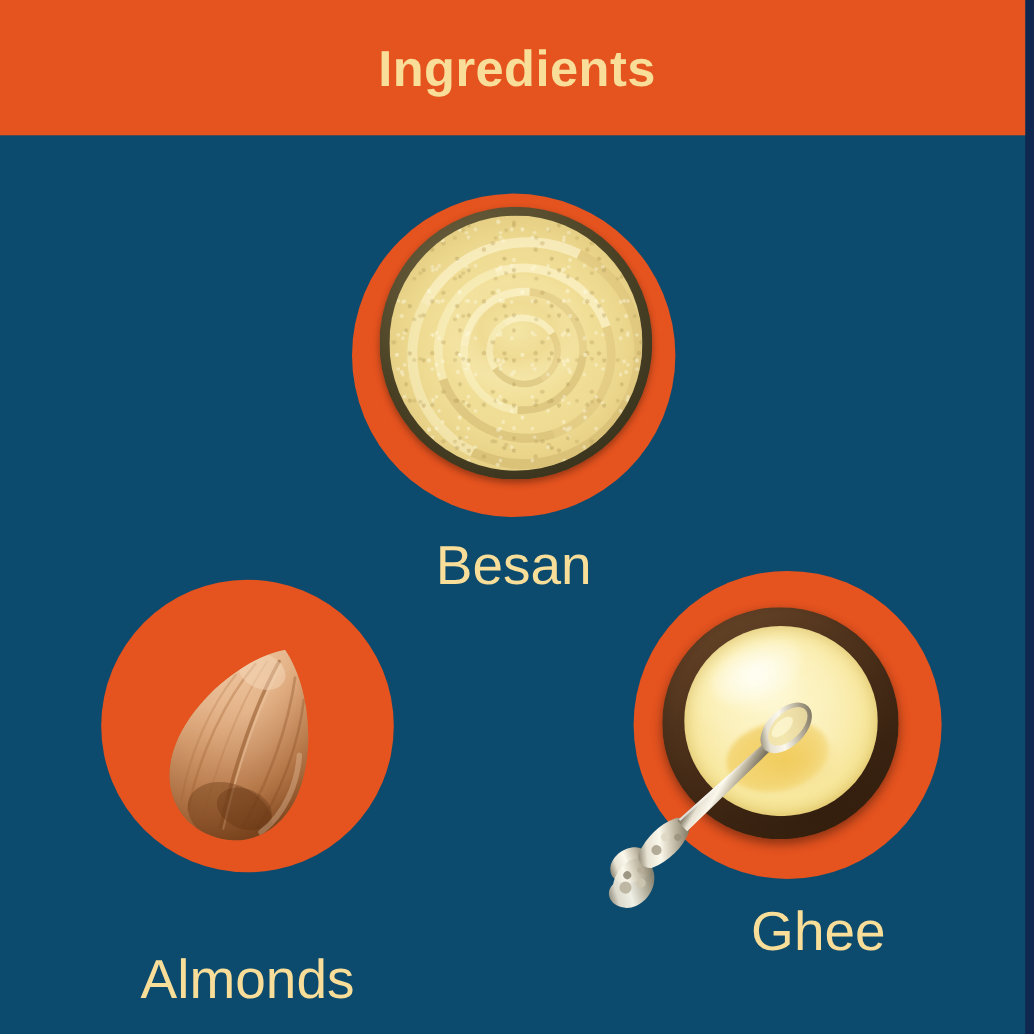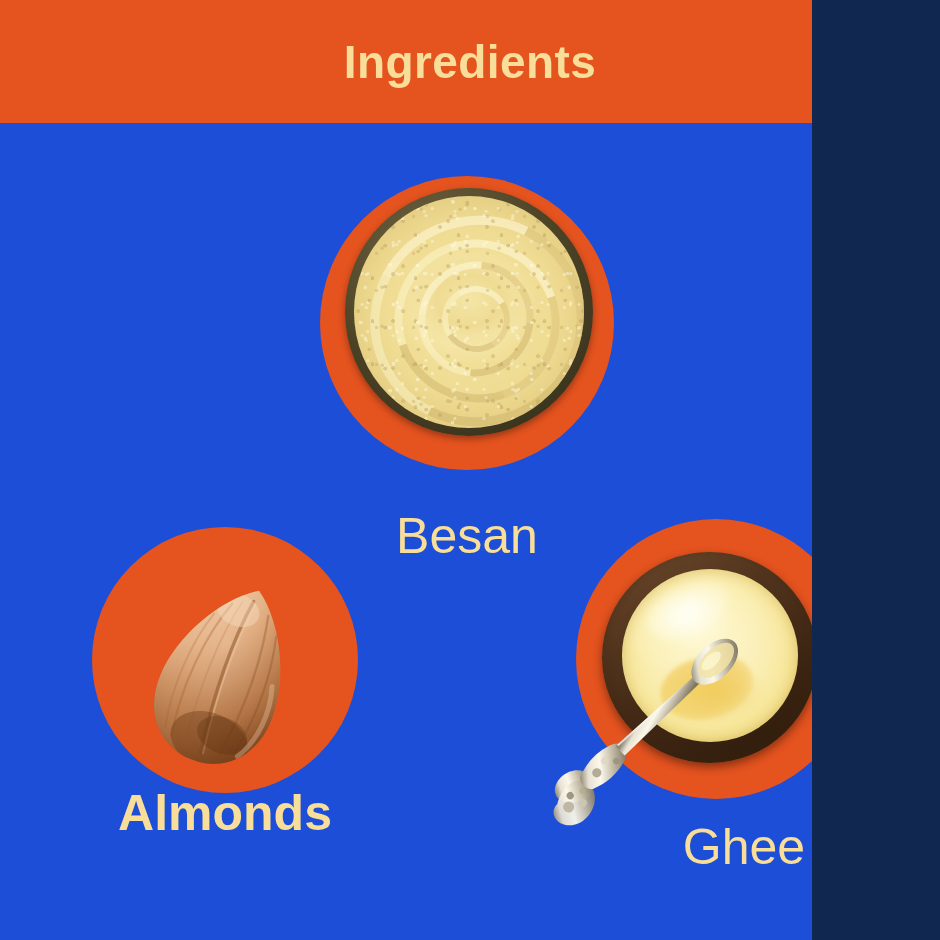--- a/index.html
+++ b/index.html
@@ -7,24 +7,24 @@
     margin: 0;
     padding: 0;
     background: #10284f;
   }
   body {
     font-family: "Liberation Sans", sans-serif;
   }
 
   #canvas {
     position: relative;
-    width: 812px;
+    width: 932px;
     height: 940px;
     overflow: hidden;
-    background: #1d4ed8;
+    background: #0c4a6e;
   }
 
   
   #header-band {
     position: absolute;
     left: 0;
     top: 0;
     width: 940px;
     height: 123px;
     background: #e5531f;
@@ -130,44 +130,43 @@
       radial-gradient(circle at 61% 55%, rgba(186,161,94,0.6) 0 1.5px, rgba(0,0,0,0) 2px),
       radial-gradient(circle at 48% 68%, rgba(255,255,236,0.7) 0 1.4px, rgba(0,0,0,0) 1.9px),
       radial-gradient(circle at 72% 34%, rgba(186,161,94,0.6) 0 1.5px, rgba(0,0,0,0) 2px),
       radial-gradient(circle at 26% 50%, rgba(255,255,236,0.65) 0 1.4px, rgba(0,0,0,0) 1.9px);
     background-size: 57px 57px, 49px 49px, 63px 63px, 41px 41px, 55px 55px,
                      47px 47px, 59px 59px, 43px 43px, 51px 51px, 45px 45px,
                      33px 33px, 37px 37px, 29px 29px, 39px 39px, 31px 31px;
   }
   #besan-label {
     left: 320px;
-    top: 511px;
+    top: 489px;
     width: 294px;
   }
 
   
   #almond-disc {
     left: 92px;
     top: 527px;
     width: 266px;
     height: 266px;
   }
   #almond-nut {
     position: absolute;
     left: 161px;
     top: 582px;
     width: 128px;
     height: 186px;
     transform: rotate(22deg);
   }
   #almond-label {
     left: 92px;
-    top: 788px;
+    top: 865px;
     width: 266px;
-    font-weight: bold;
   }
 
   
   #ghee-disc {
     left: 576px;
     top: 519px;
     width: 280px;
     height: 280px;
   }
   #ghee-bowl {

